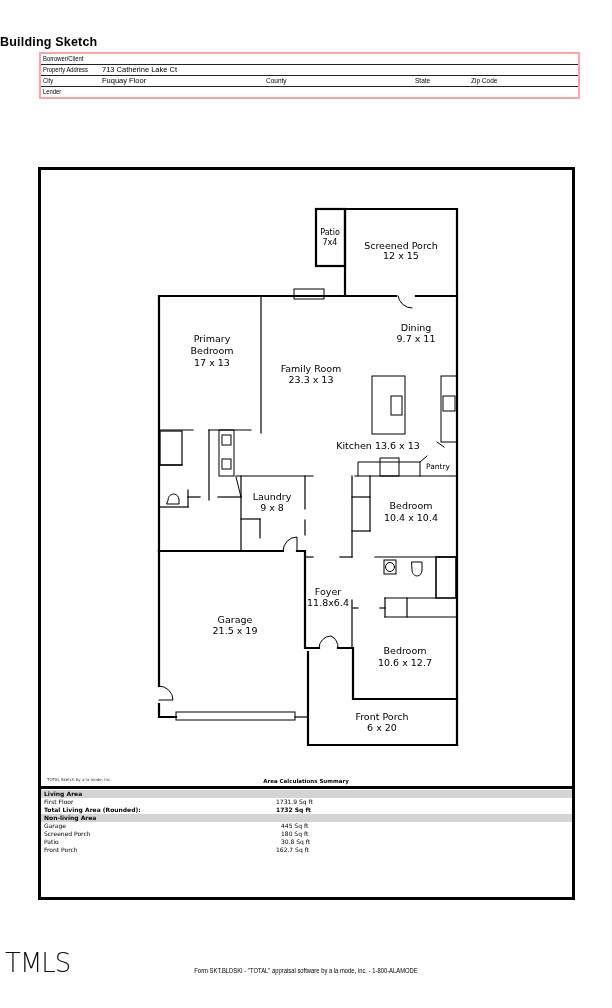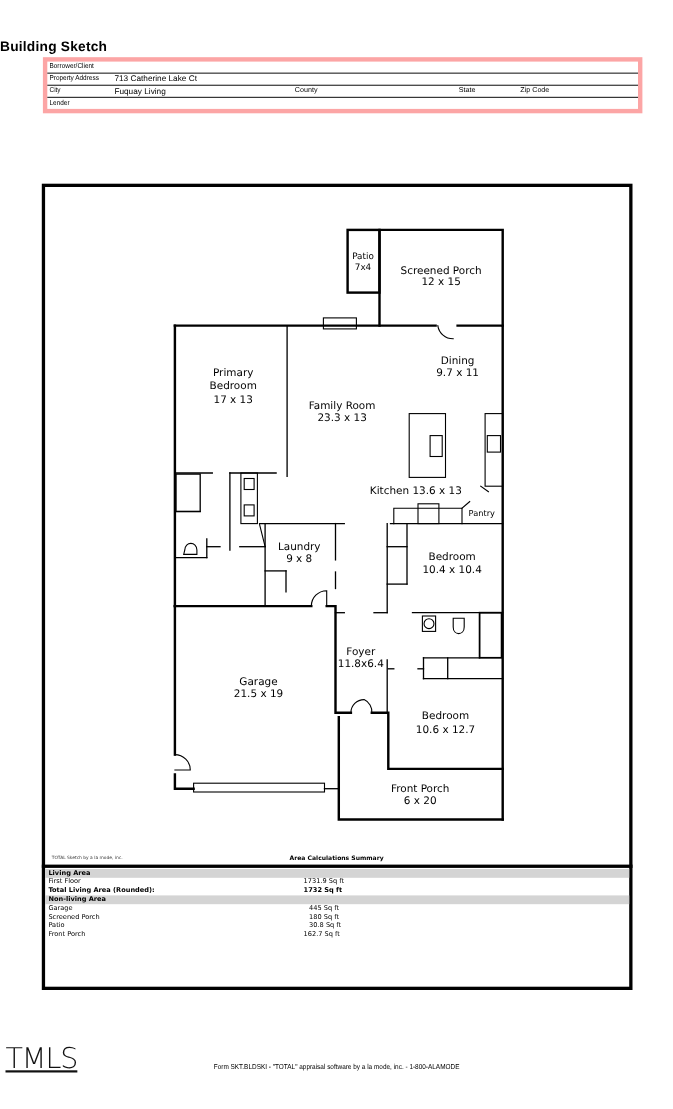--- a/index.html
+++ b/index.html
@@ -1,57 +1,57 @@
 <!DOCTYPE html>
 <html><head>
 <meta charset="utf-8">
 <style>
   html, body { margin: 0; padding: 0; background: #ffffff; }
   body { width: 612px; height: 1008px; position: relative; overflow: hidden; font-family: "DejaVu Sans", sans-serif; color: #000; }
   .title { position: absolute; left: 0; width: 612px; top: 35px; font-family: "Liberation Sans", sans-serif; font-weight: bold; font-size: 12.5px; letter-spacing: 0.2px; }
-  .hdr { position: absolute; left: 39px; top: 52px; width: 537px; border: 4px solid #fca5a5; font-family: "Liberation Sans", sans-serif; font-size: 7px; }
+  .hdr { position: absolute; left: 39px; top: 52px; width: 537px; border: 2px solid #fca5a5; font-family: "Liberation Sans", sans-serif; font-size: 7px; }
   .hdr .row { height: 10px; border-bottom: 1px solid #222; position: relative; line-height: 10px; }
   .hdr .row:last-child { border-bottom: none; }
   .hdr .lbl { position: absolute; left: 2px; top: 0; font-size: 6.5px; transform: scaleX(0.9); transform-origin: left; }
   .hdr .val { position: absolute; left: 61px; top: 0; font-size: 7.5px; }
   .hdr .county { position: absolute; left: 225px; top: 0; font-size: 6.5px; }
   .hdr .state { position: absolute; left: 374px; top: 0; font-size: 6.5px; }
   .hdr .zip { position: absolute; left: 430px; top: 0; font-size: 6.5px; }
   .frame { position: absolute; left: 38px; top: 167px; width: 537px; height: 733px; border: 3px solid #000; box-sizing: border-box; }
   .plan { position: absolute; left: 0; top: 0; }
   .credit { position: absolute; left: 47px; top: 777px; font-size: 4px; color: #333; }
   .sumtitle { position: absolute; left: 0; width: 612px; top: 778px; text-align: center; font-size: 5.5px; font-weight: bold; }
   .sumdiv { position: absolute; left: 38px; top: 786px; width: 537px; height: 3px; background: #000; }
   .sum { position: absolute; left: 41px; top: 790px; width: 531px; font-size: 6px; }
   .sum .r { height: 8px; line-height: 8px; position: relative; }
   .sum .gray { background: #d4d4d4; font-weight: bold; }
   .sum .bold { font-weight: bold; }
   .sum .k { position: absolute; left: 3px; }
   .sum .v { position: absolute; left: 235px; }
-  .logo { position: absolute; left: 5px; top: 948px; font-family: "DejaVu Sans", sans-serif; font-weight: 200; font-size: 26px; letter-spacing: -1px; color: #111; text-decoration: underline; }
+  .logo { position: absolute; left: 5px; top: 948px; font-family: "DejaVu Sans", sans-serif; font-weight: 200; font-size: 26px; letter-spacing: -1px; color: #111; }
   .footer { position: absolute; left: 0; width: 612px; top: 967px; text-align: center; font-family: "Liberation Sans", sans-serif; font-size: 6.5px; transform: scaleX(0.9); }
   svg text { font-family: "DejaVu Sans", sans-serif; }
 </style>
 </head>
 <body>
 
 <div class="title">Building Sketch</div>
 
 <div class="hdr">
   <div class="row">
     <span class="lbl">Borrower/Client</span>
     <span class="val"></span>
   </div>
   <div class="row">
     <span class="lbl">Property Address</span>
     <span class="val">713 Catherine Lake Ct</span>
   </div>
   <div class="row">
     <span class="lbl">City</span>
-    <span class="val">Fuquay Living</span>
+    <span class="val">Fuquay Floor</span>
     <span class="county">County</span>
     <span class="state">State</span>
     <span class="zip">Zip Code</span>
   </div>
   <div class="row">
     <span class="lbl">Lender</span>
   </div>
 </div>
 
 <div class="frame"></div>

